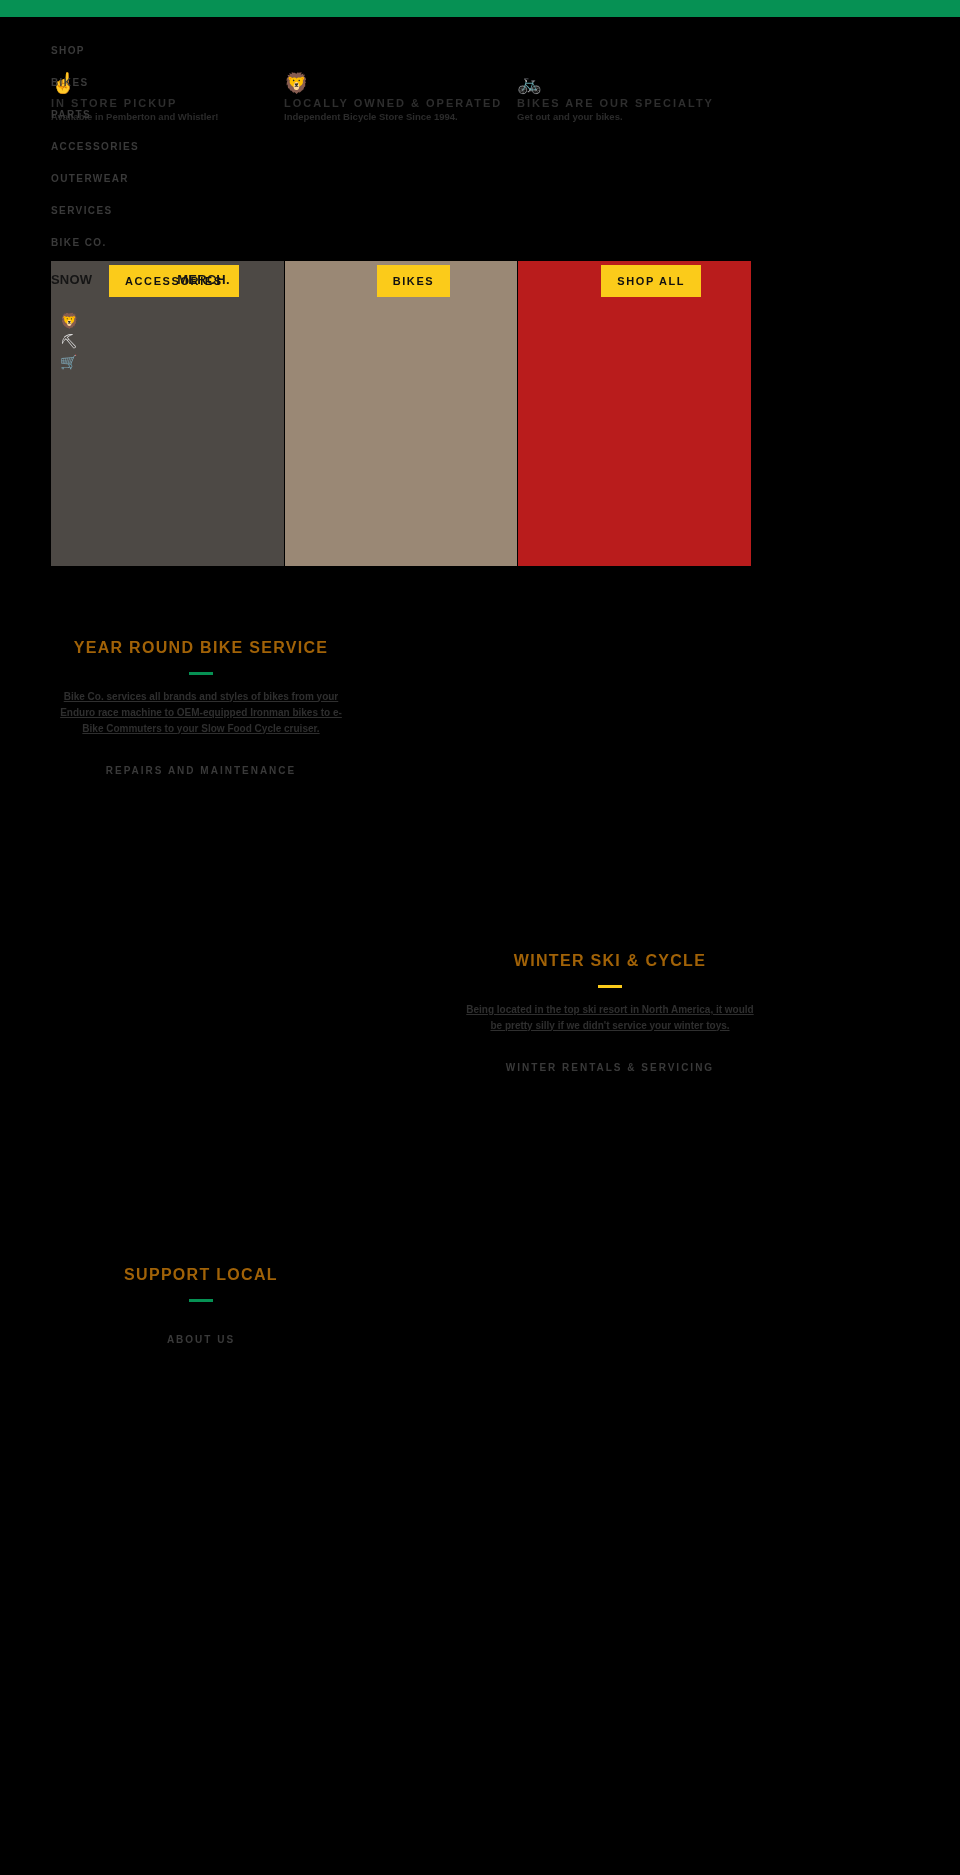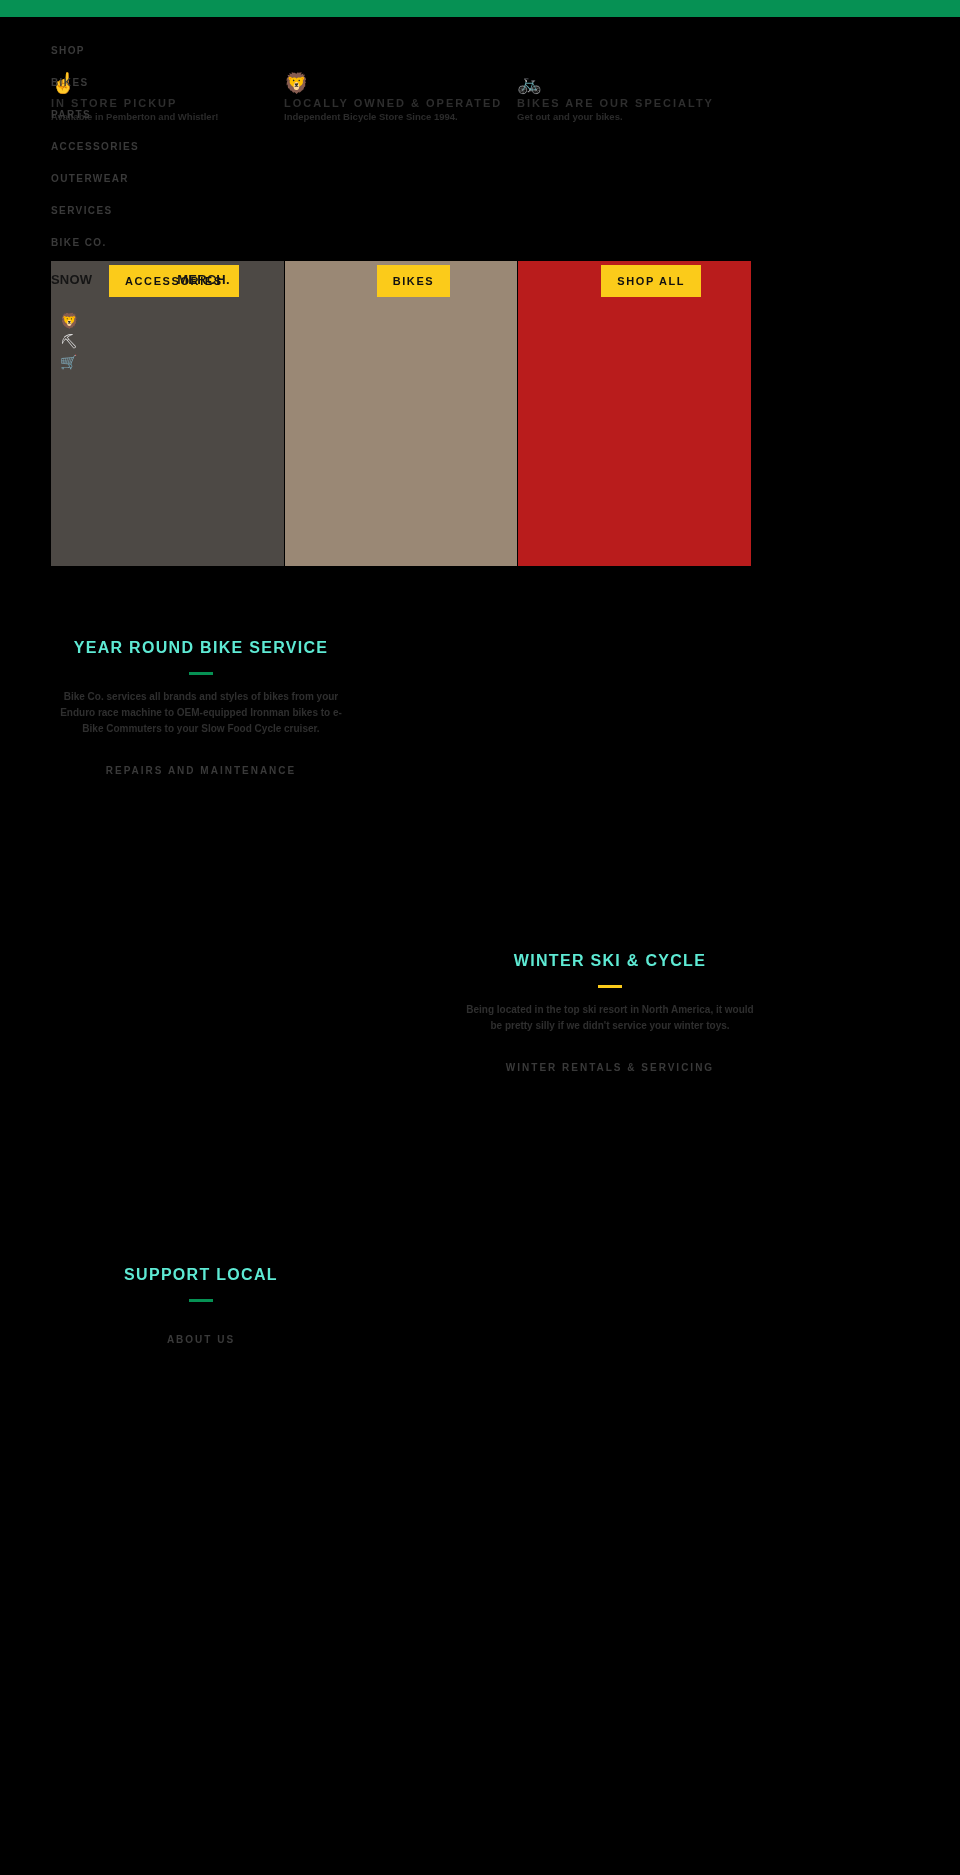--- a/index.html
+++ b/index.html
@@ -86,29 +86,29 @@
   .mini-icons{
     position:absolute; left:9px; top:49px; z-index:5;
   }
   .mini-icons span{ display:block; font-size:14px; line-height:21px; color:#e7e7e7;}
   .mini-icons .lion{ font-size:15px; }
 
   
   .section{ position:absolute; text-align:center; }
   .sec-title{
     font-size:16px; font-weight:700; letter-spacing:1.3px;
-    color:#5eead4; text-transform:uppercase; line-height:20px;
+    color:#a16207; text-transform:uppercase; line-height:20px;
   }
   .rule{
     width:24px; height:3px; margin:9px auto 14px auto;
   }
   .rule.green{ background:#069154; }
   .rule.yellow{ background:#fbcb1a; }
   .sec-body{
-    font-size:10px; line-height:16px; color:#2f2f2f; font-weight:600;
+    font-size:10px; line-height:16px; color:#2f2f2f; font-weight:600;text-decoration:underline;
   }
   .sec-link{
     display:inline-block; margin-top:18px;
     font-size:10px; letter-spacing:2px; font-weight:700;
     color:#3a3a3a; text-transform:uppercase;
   }
 
   #s1{ left:51px; top:625px; width:300px; }
   #s2{ left:460px; top:938px; width:300px; }
   #s3{ left:51px; top:1252px; width:300px; }

